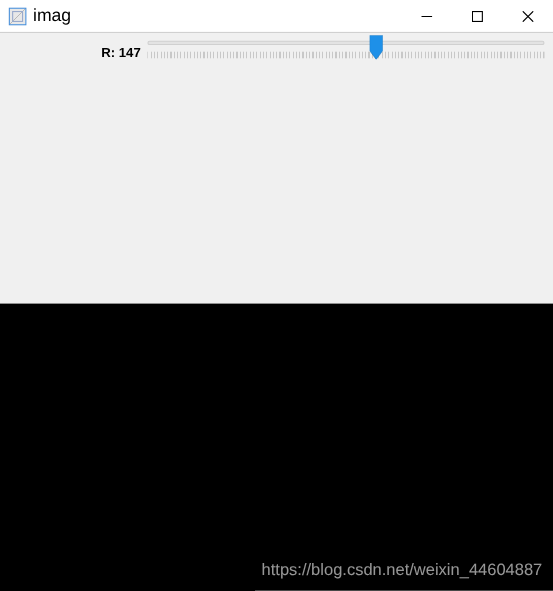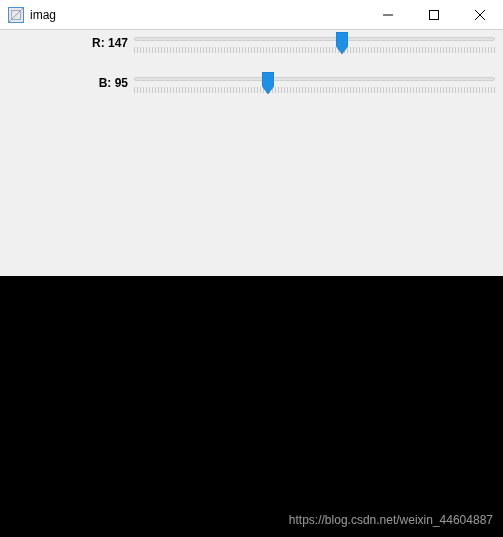--- a/index.html
+++ b/index.html
@@ -18,41 +18,41 @@
     margin: 0 6px 0 8px;
     border: 1px solid #4a90d9;
     background: linear-gradient(135deg, #e8e8e8 49%, #e8e8e8 49%, #a0a0a0 50%, #e8e8e8 51%);
     position: relative;
   }
   .titlebar .app-icon::after{
     content:""; position:absolute; inset:2px; border:1px solid #9ac; 
   }
   .titlebar .title {
     flex: 1;
-    font-size: 12px;
+    font-size: 16px;
     color: #000;
   }
   .titlebar .controls { display: flex; height: 100%; }
   .titlebar .ctrl {
     width: 46px;
     display: flex;
     align-items: center;
     justify-content: center;
     font-size: 14px;
     color: #000;
   }
   .titlebar .ctrl svg { display:block; }
 
   .trackbars {
     padding: 4px 6px 14px 6px;
     background: #f0f0f0;
   }
   .tb-row {
     display: flex;
-    align-items: flex-start;
+    align-items: center;
     margin-bottom: 14px;
     position: relative;
   }
   .tb-label {
     width: 128px;
     text-align: right;
     font-size: 12px;
     font-weight: 600;
     color: #000;
     padding-right: 6px;
@@ -95,21 +95,21 @@
     background: #000000;
     position: absolute;
     left: 0; right: 0; bottom: 0;
     top: 276px;
   }
 
   .watermark {
     position: absolute;
     right: 10px;
     bottom: 10px;
-    font-size: 12px;
+    font-size: 15px;
     color: rgba(230,230,230,0.65);
     font-family: Arial, sans-serif;
     margin-top: 28px;
   }
 </style>
 </head>
 <body>
 
 <div class="titlebar">
   <div class="app-icon"></div>
@@ -143,31 +143,19 @@
       <div class="tb-ticks"></div>
       <div class="tb-thumb" id="thumb-r" style="left: 208.106px;">
         <svg width="12" height="22">
             <polygon points="0,0 12,0 12,14 6,22 0,14" fill="#1e90e8" stroke="#0f6bb8" stroke-width="0.5"></polygon>
           </svg>
       </div>
     </div>
   </div>
 
 
-  <div class="tb-row">
-    <div class="tb-label"><span>B</span>: <span>95</span></div>
-    <div class="tb-track-wrap">
-      <div class="tb-track"></div>
-      <div class="tb-ticks"></div>
-      <div class="tb-thumb" id="thumb-b" style="left: 134.49px;">
-        <svg width="12" height="22">
-            <polygon points="0,0 12,0 12,14 6,22 0,14" fill="#1e90e8" stroke="#0f6bb8" stroke-width="0.5"></polygon>
-          </svg>
-      </div>
-    </div>
-  </div>
 
 
 </div>
 
 <div class="image-area"></div>
 
 <div class="watermark">https://blog.csdn.net/weixin_44604887</div>
 
 </body></html>

